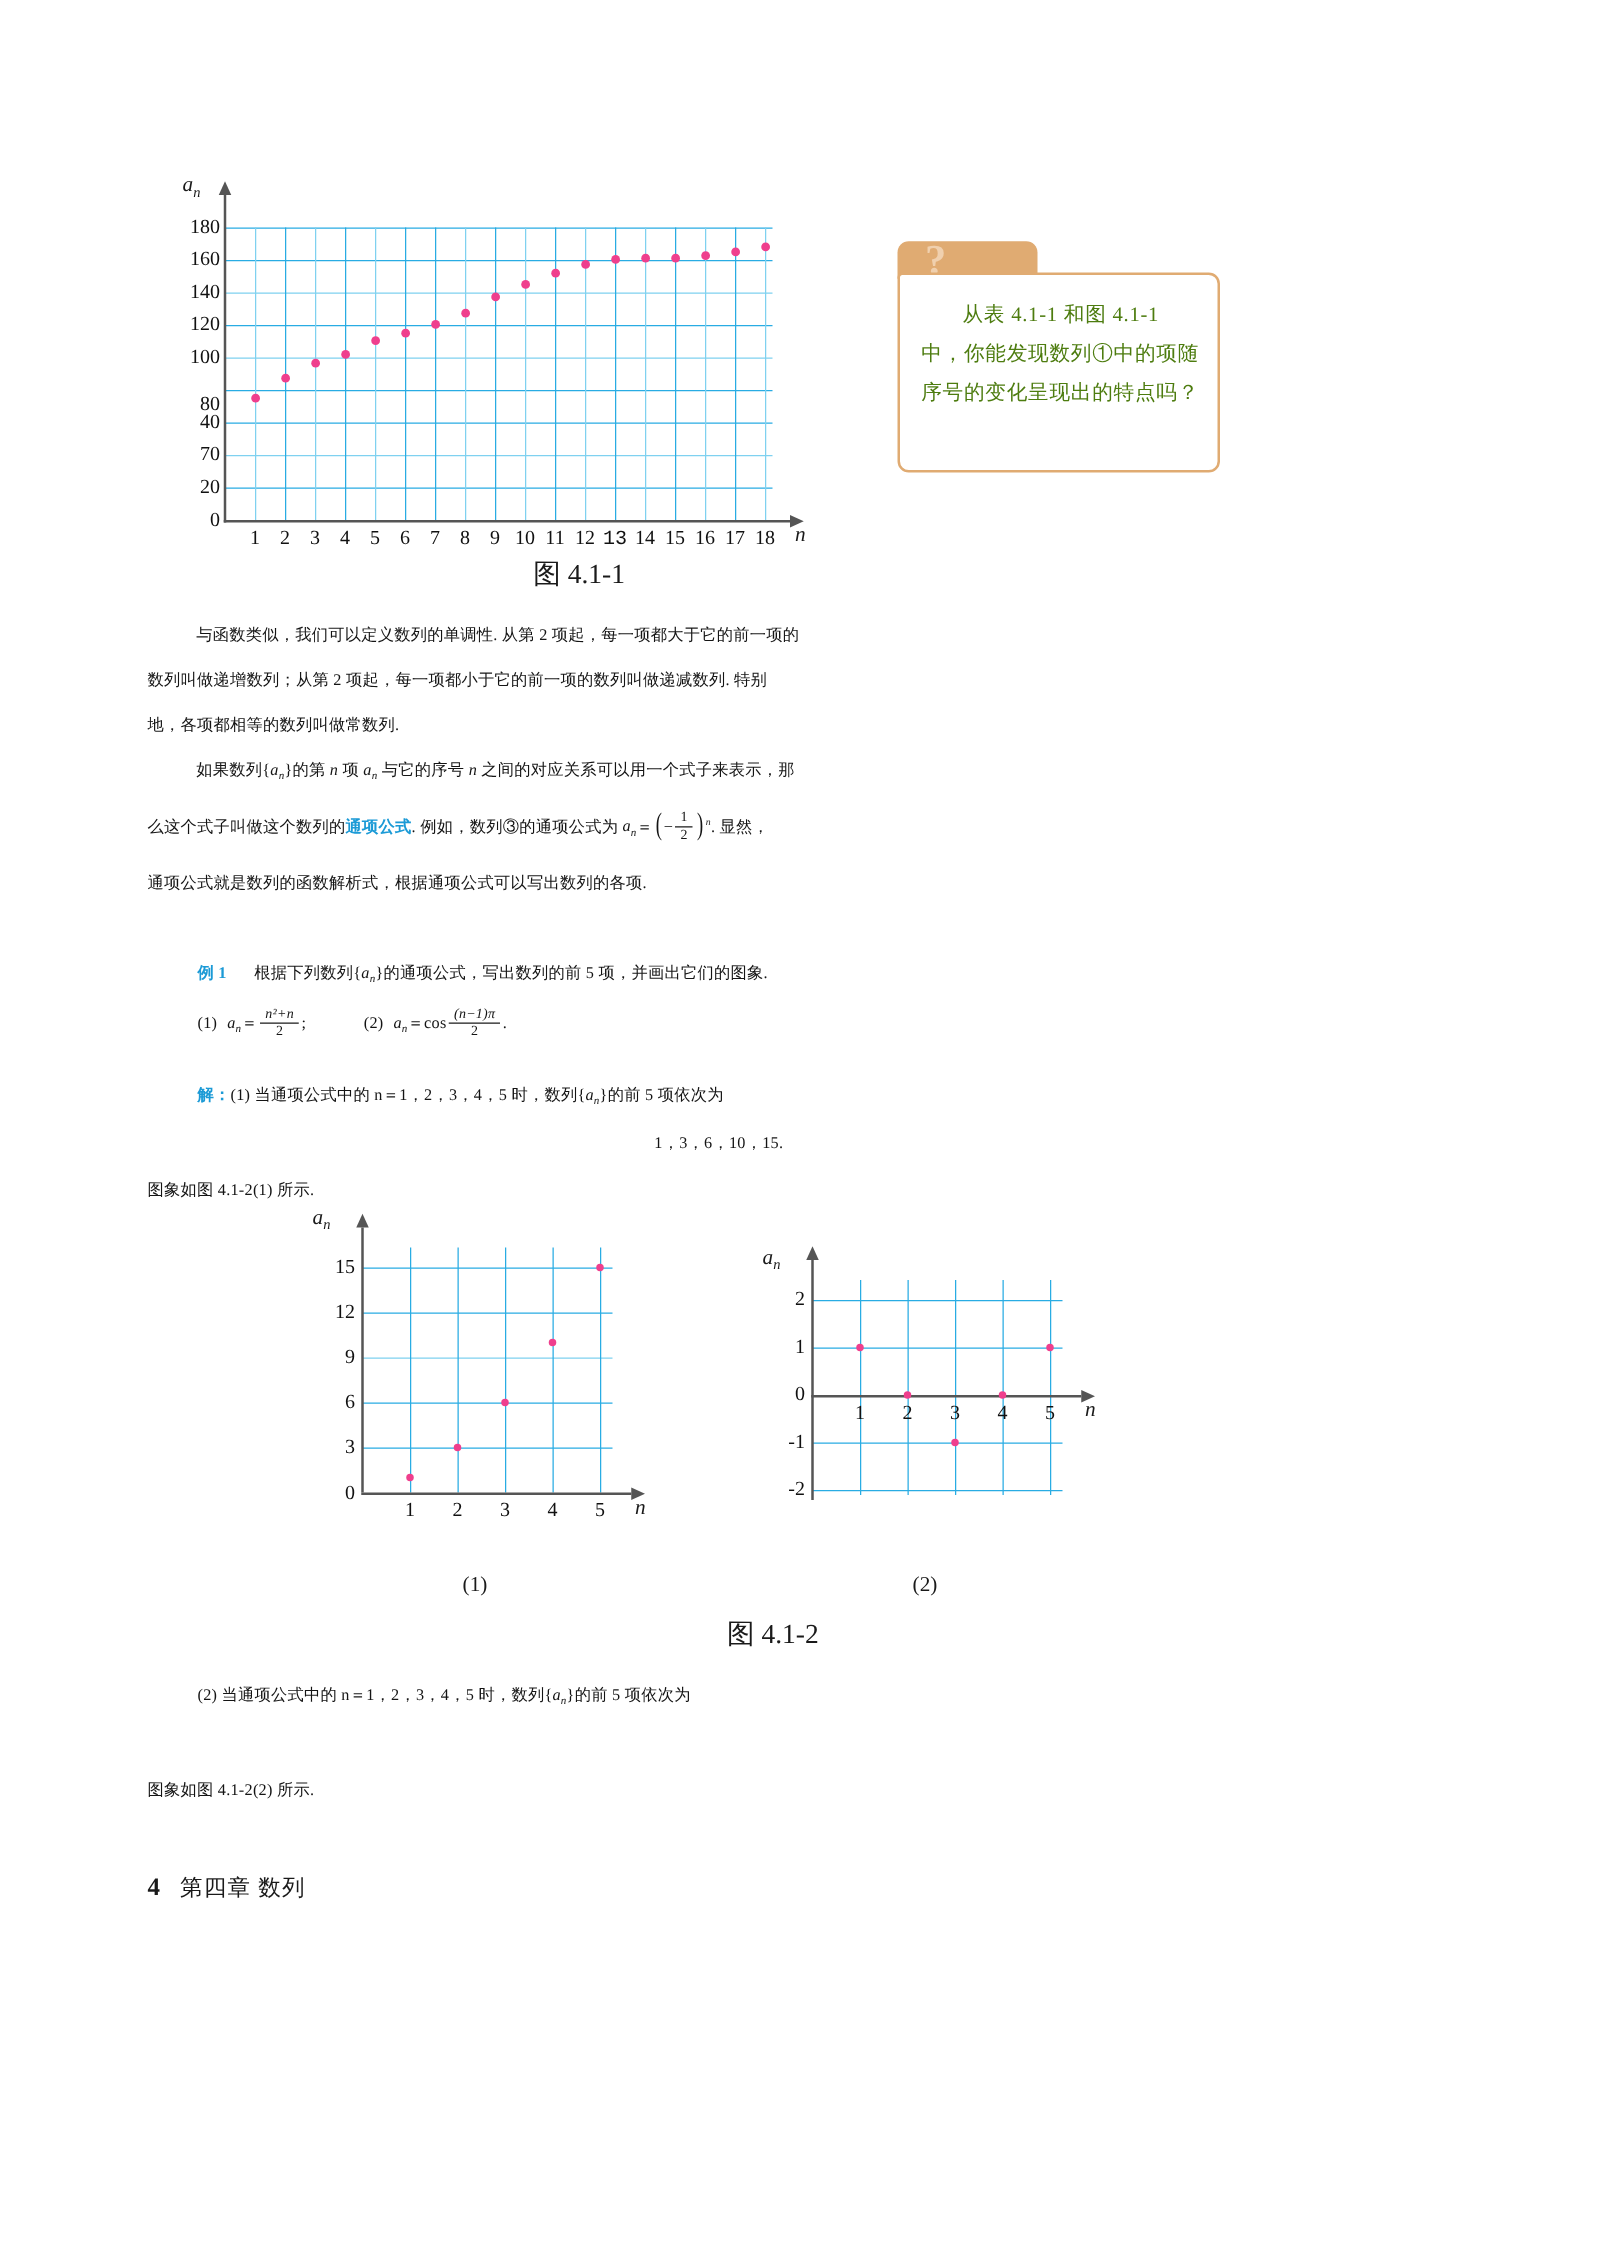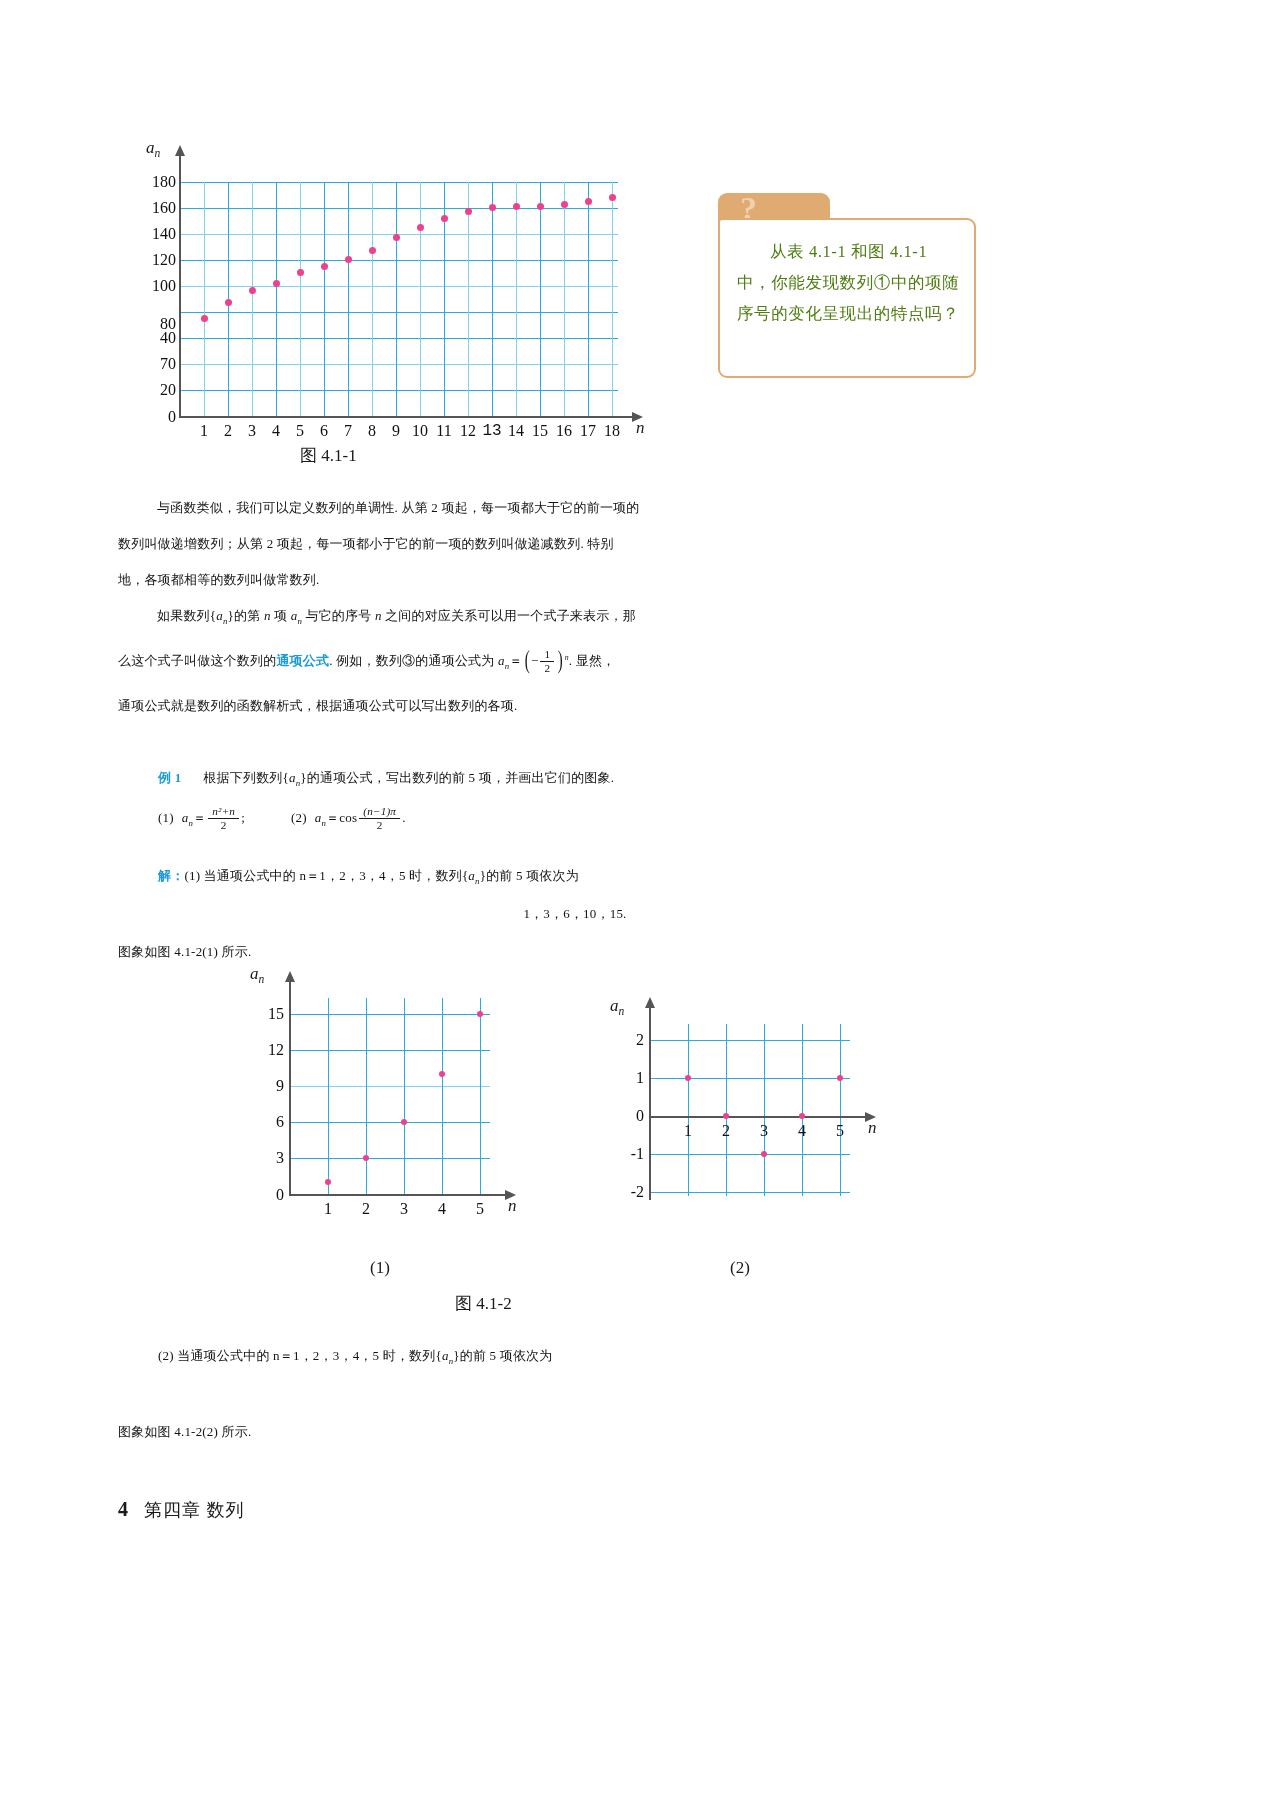--- a/index.html
+++ b/index.html
@@ -87,23 +87,23 @@
   .dot {
     position: absolute;
     width: 7px; height: 7px;
     border-radius: 50%;
     background: #ef3f8d;
   }
   .dot.small { width: 6px; height: 6px; }
 
   .fig-caption {
     position: absolute;
-    font-size: 17px;
+    font-size: 22px;
     font-family: "Liberation Serif", serif;
-    text-align: left;
+    text-align: right;
     white-space: nowrap;
   }
 
   
   #qcard {
     position: absolute;
     left: 718px;
     top: 193px;
     width: 258px;
     height: 185px;

